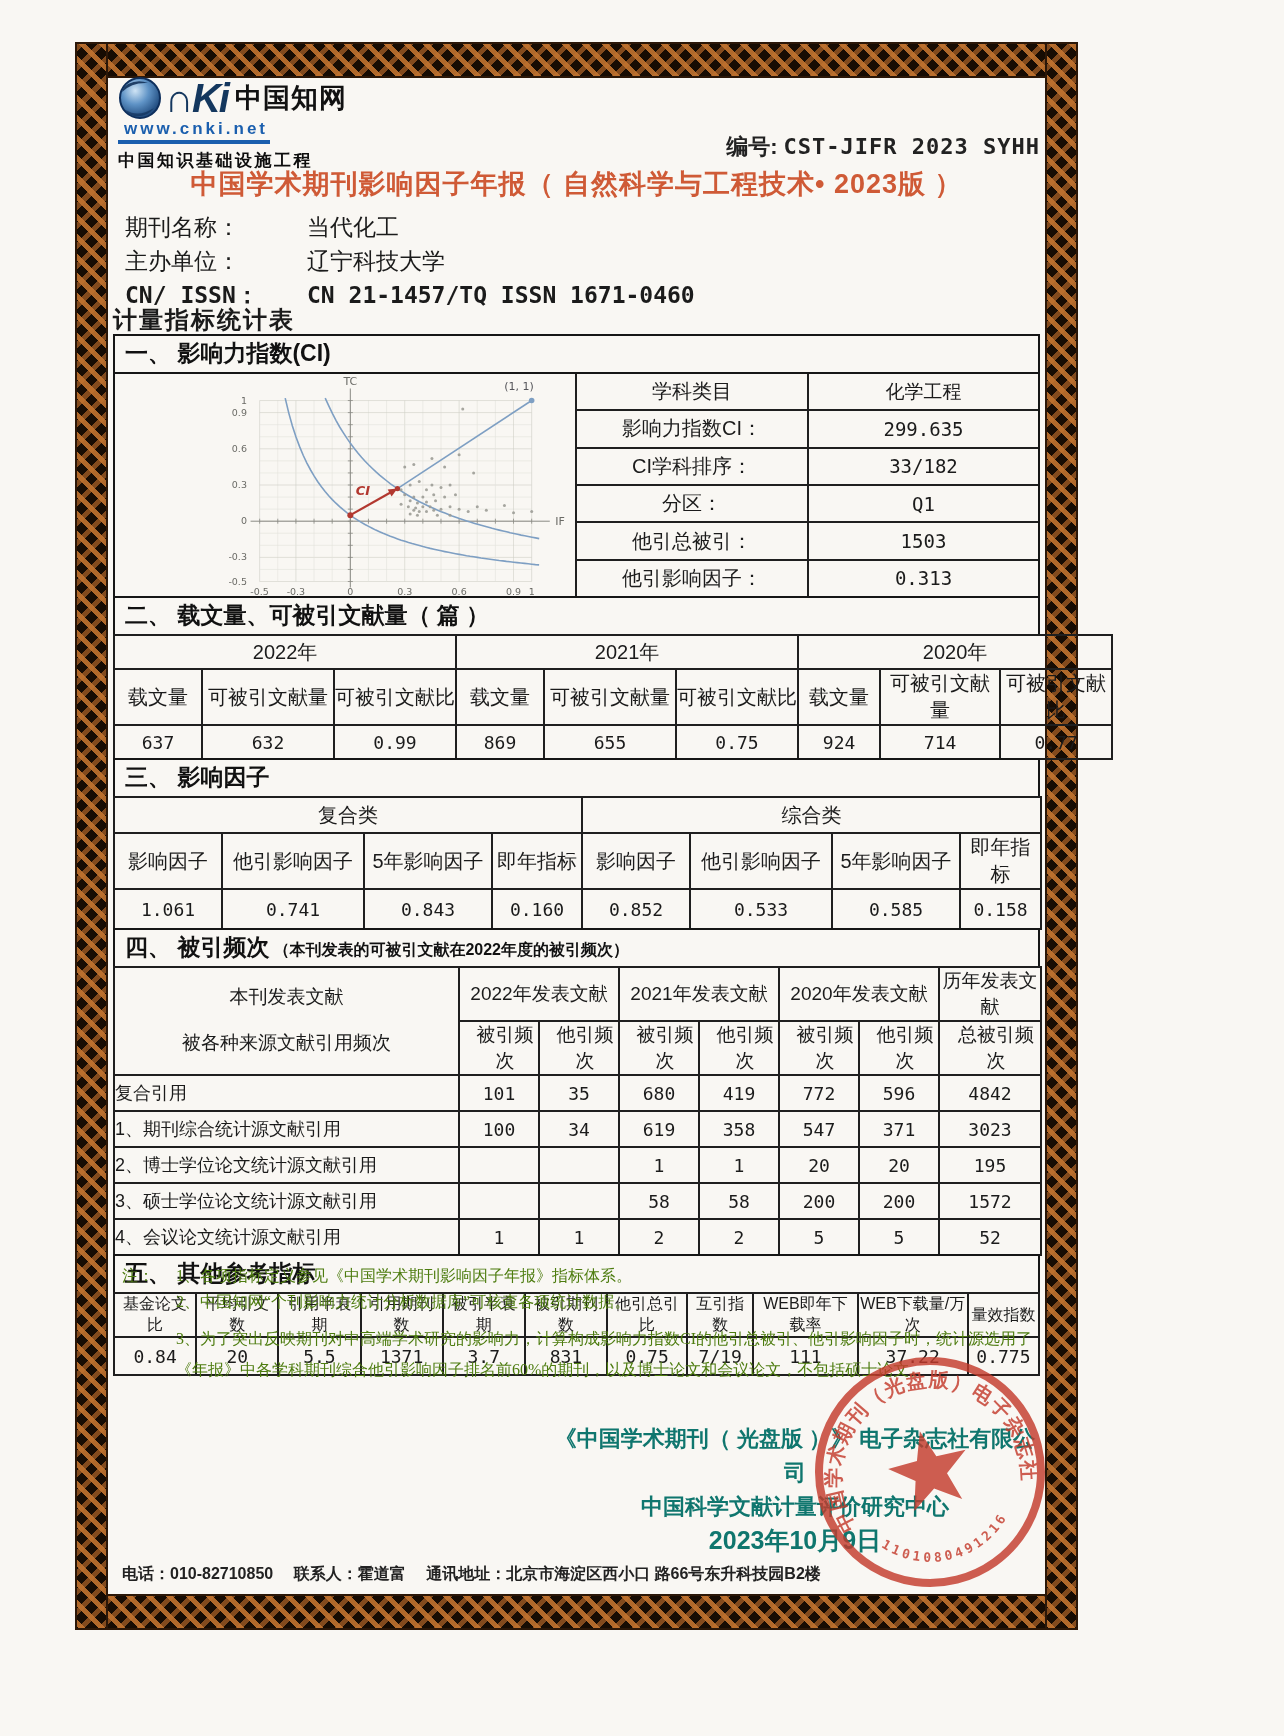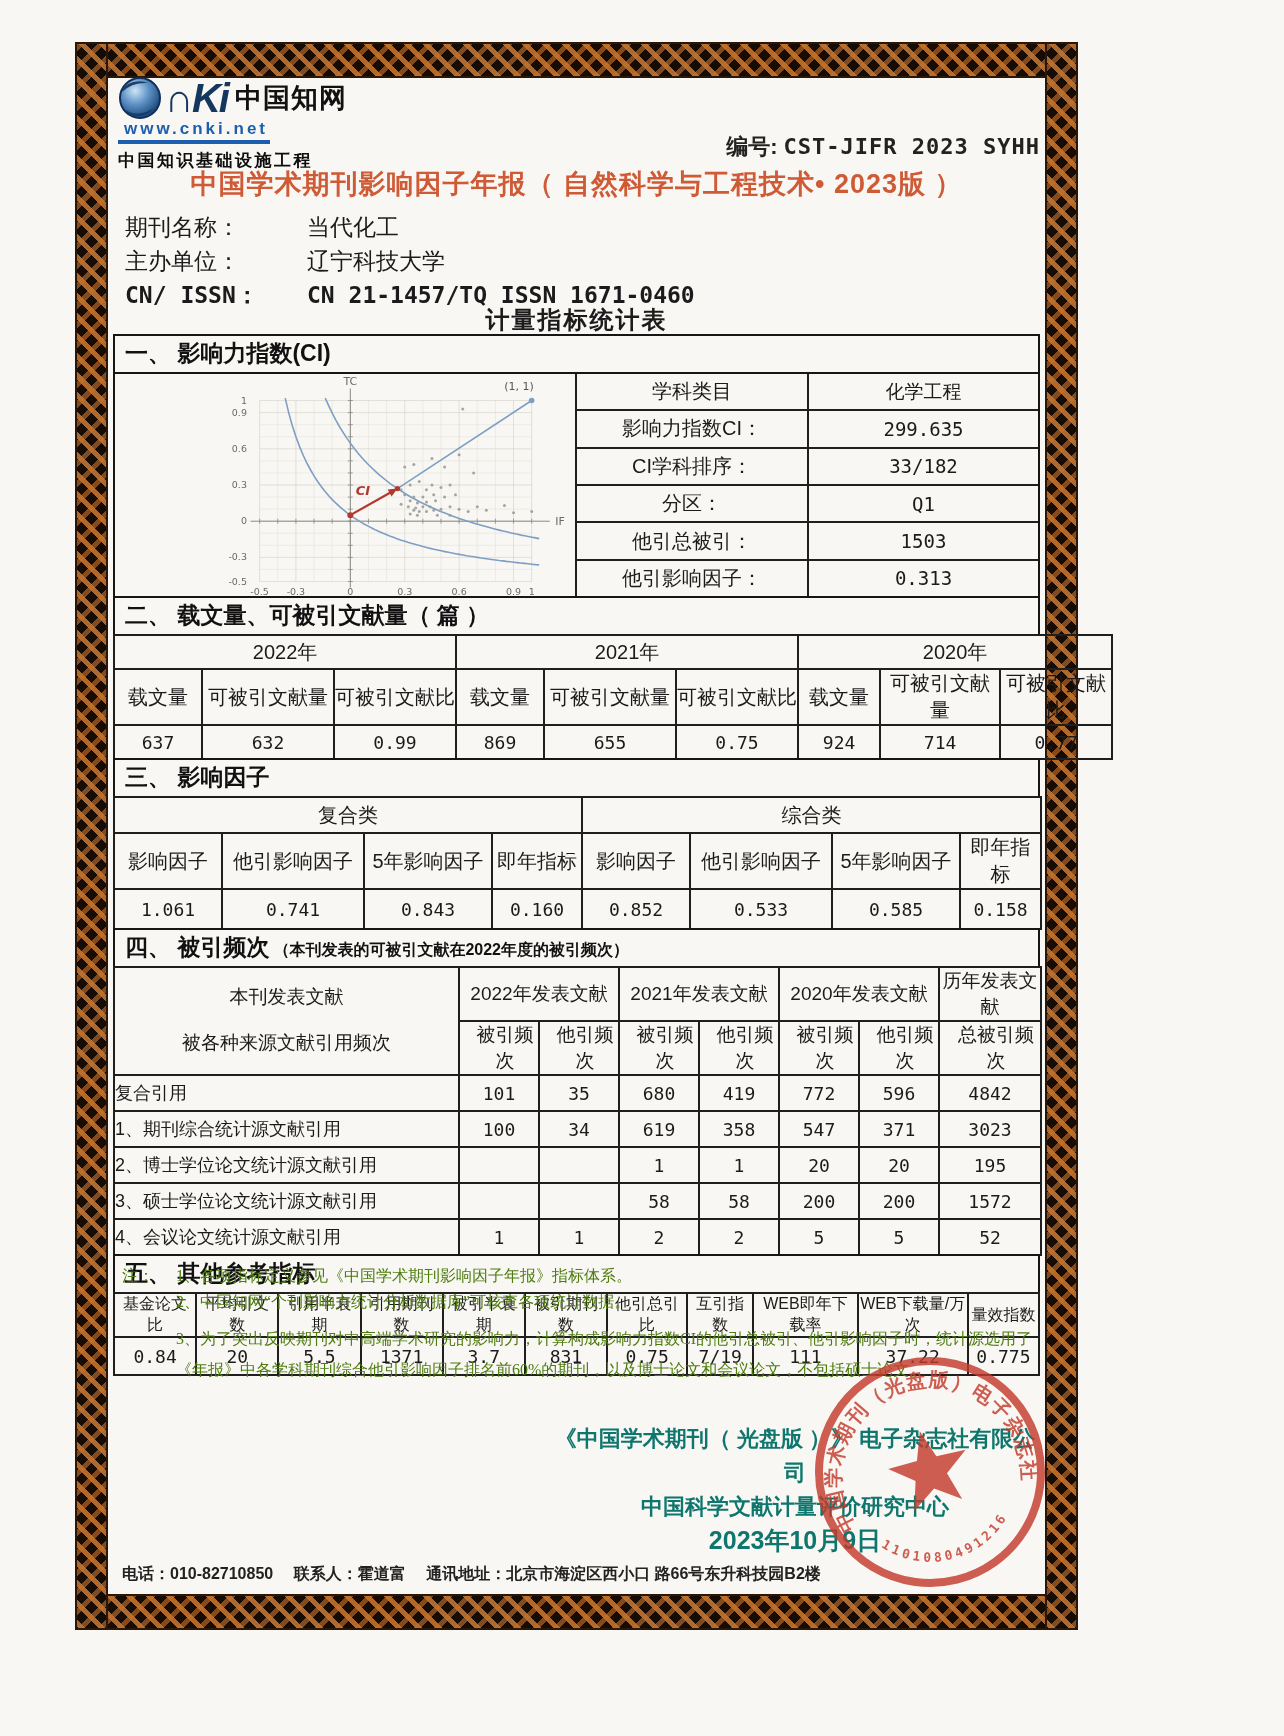--- a/index.html
+++ b/index.html
@@ -26,21 +26,21 @@
   .serial{position:absolute;left:600px;top:132px;width:440px;text-align:right;font-size:22px;color:#222;}
   .serial .lab{font-weight:600;}
   .serial .val{font-family:"DejaVu Sans Mono",monospace;font-weight:600;letter-spacing:1px;}
   
   .doc-title{position:absolute;left:113px;top:166px;width:927px;text-align:center;font-size:27px;font-weight:700;color:#cf5a36;letter-spacing:1px;}
   
   .jinfo{position:absolute;left:125px;top:210px;width:800px;font-size:23px;line-height:34px;}
   .jinfo .row{display:flex;gap:10px;}
   .jinfo .lab{width:172px;font-weight:500;}
   .jinfo .mono{font-family:"DejaVu Sans Mono",monospace;font-weight:600;}
-  .stat-title{position:absolute;left:113px;top:304px;width:927px;text-align:center;font-size:24px;font-weight:700;letter-spacing:2px;}
+  .stat-title{position:absolute;left:113px;top:304px;width:927px;text-align:left;font-size:24px;font-weight:700;letter-spacing:2px;}
   
   .main{position:absolute;left:113px;top:334px;width:927px;}
   .sec-head{border:2px solid #161616;margin-top:-2px;height:36px;line-height:34px;font-size:23px;font-weight:700;padding-left:10px;color:#111;background:transparent;}
   .sec-head:first-child{margin-top:0;}
   .sec-note{font-size:16px;font-weight:600;margin-left:4px;}
   .tbl{width:100%;border-collapse:collapse;table-layout:fixed;margin-top:-2px;border-radius:7px;}
   .tbl td{border:2px solid #1f1f1f;text-align:center;padding:0;overflow:hidden;}
   .num{font-family:"DejaVu Sans Mono",monospace;}
   
   .s1body{border:2px solid #161616;margin-top:-2px;height:222px;position:relative;}

